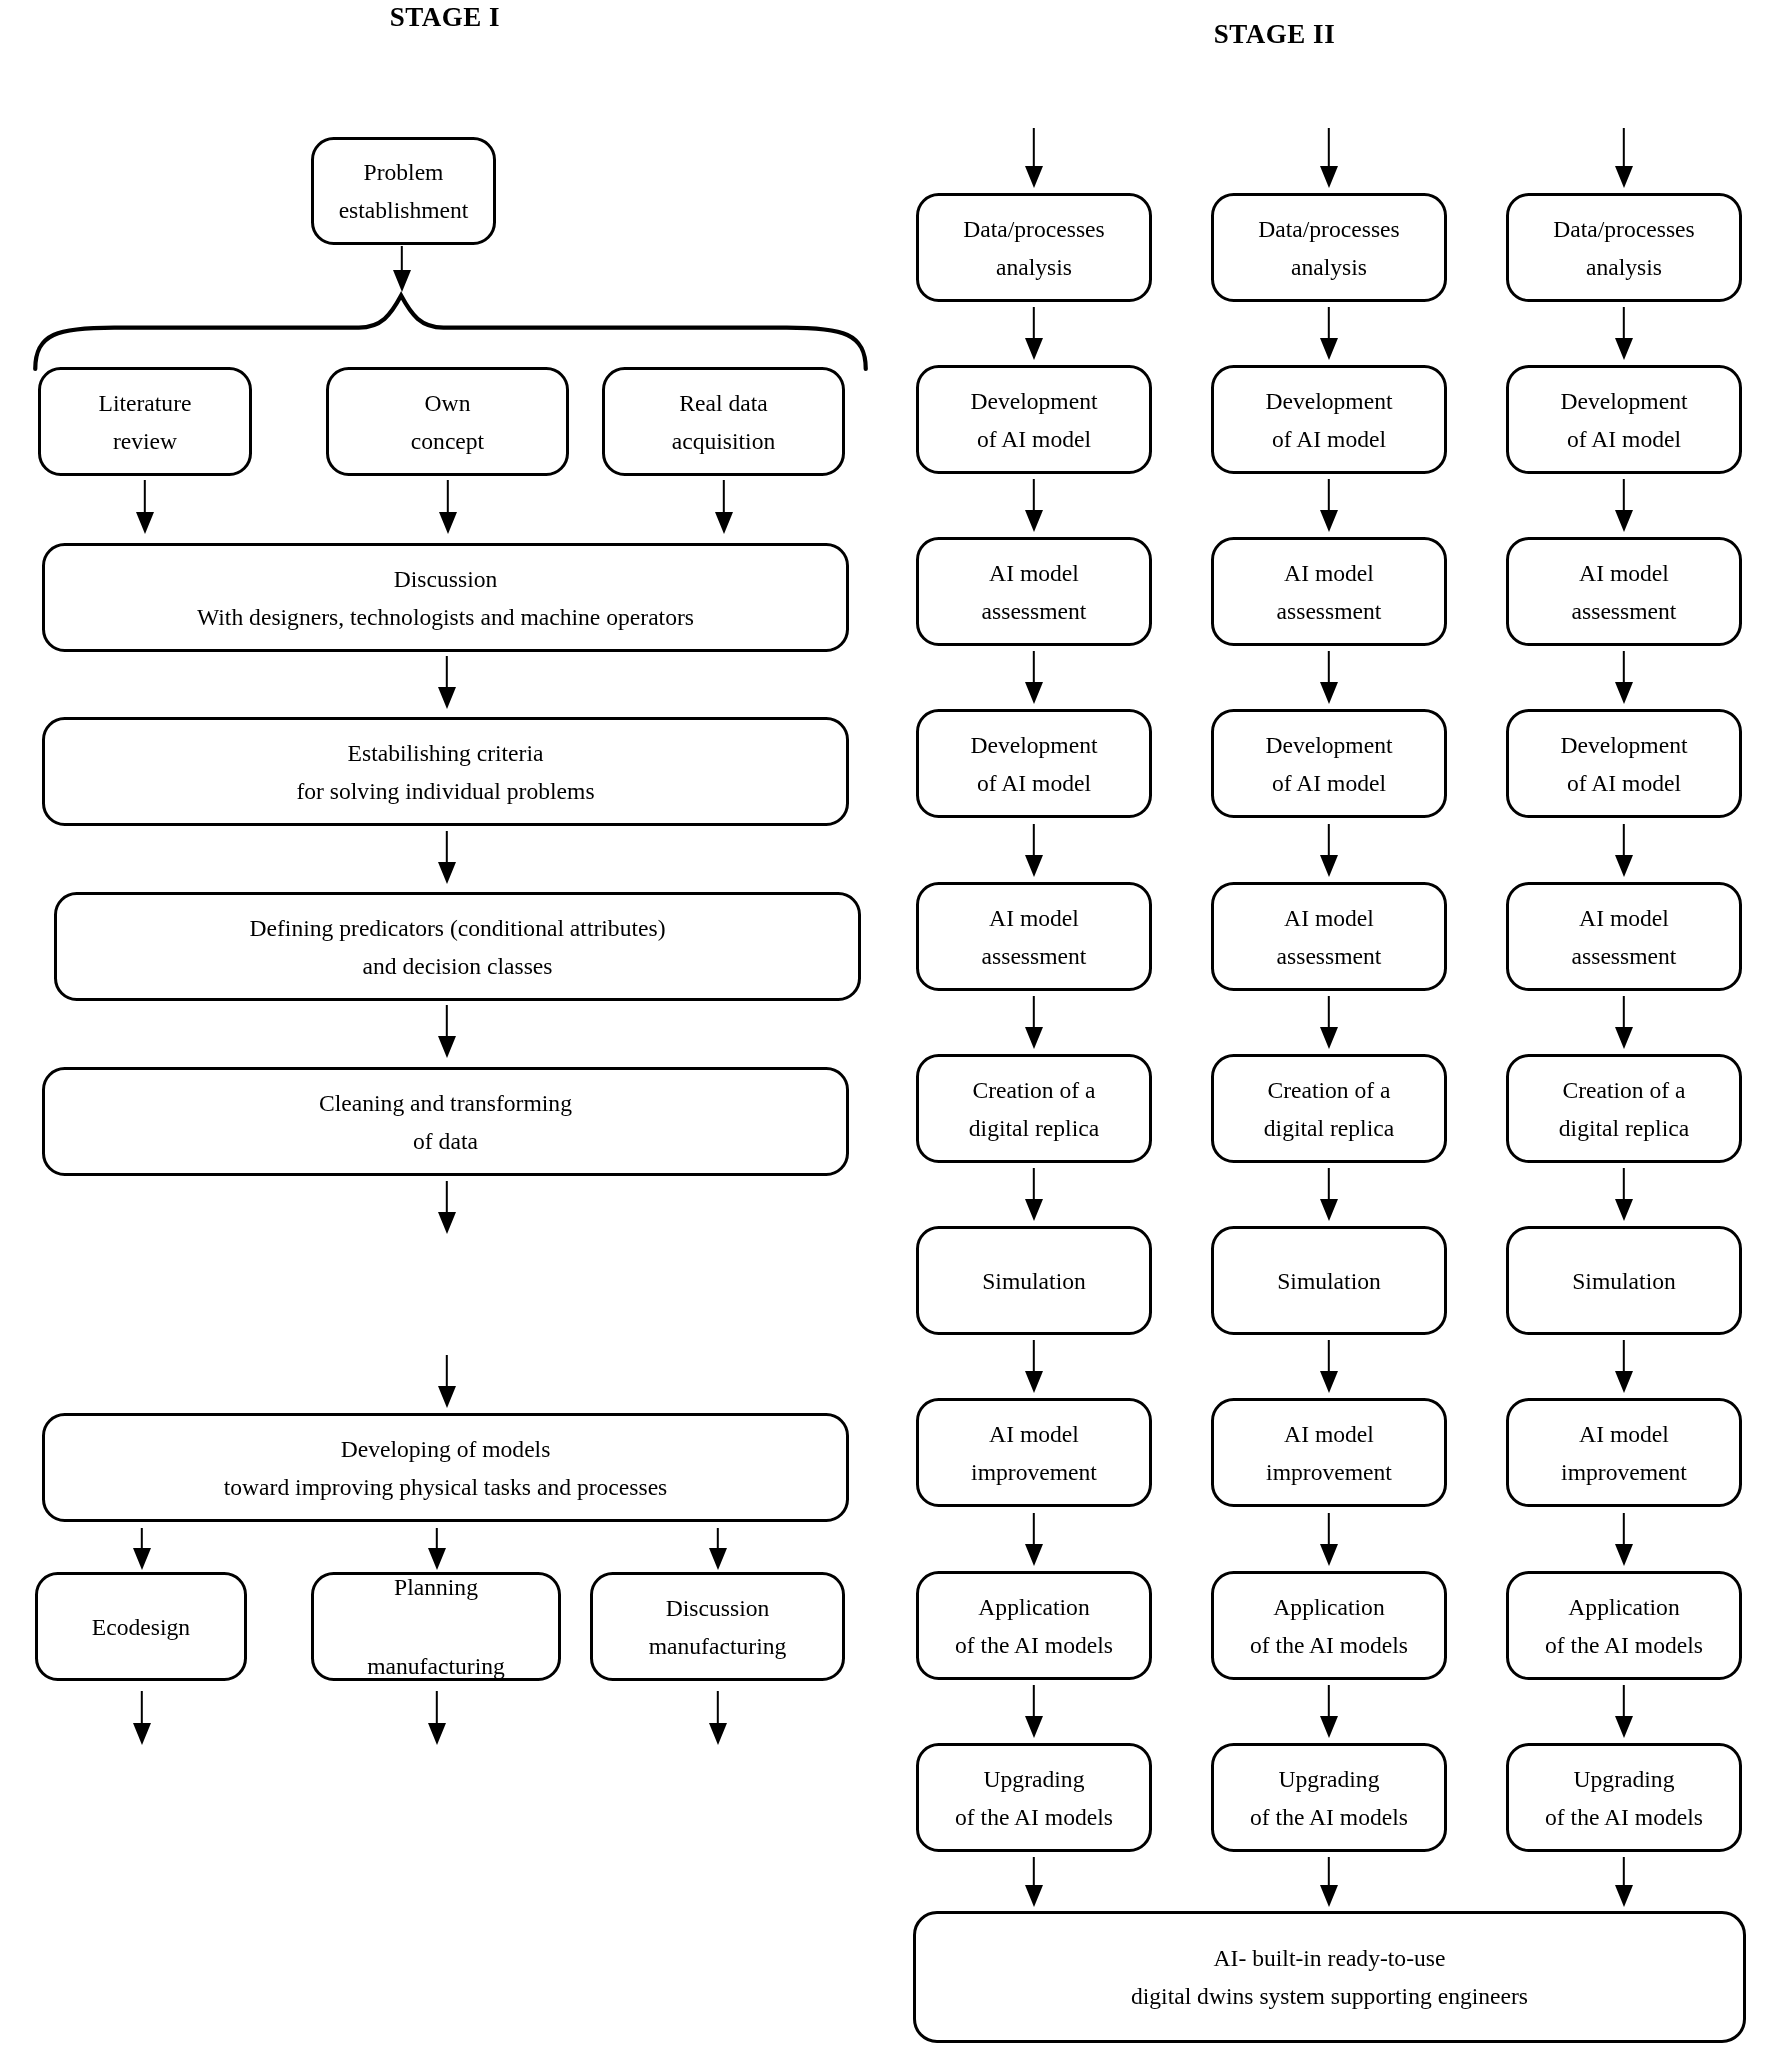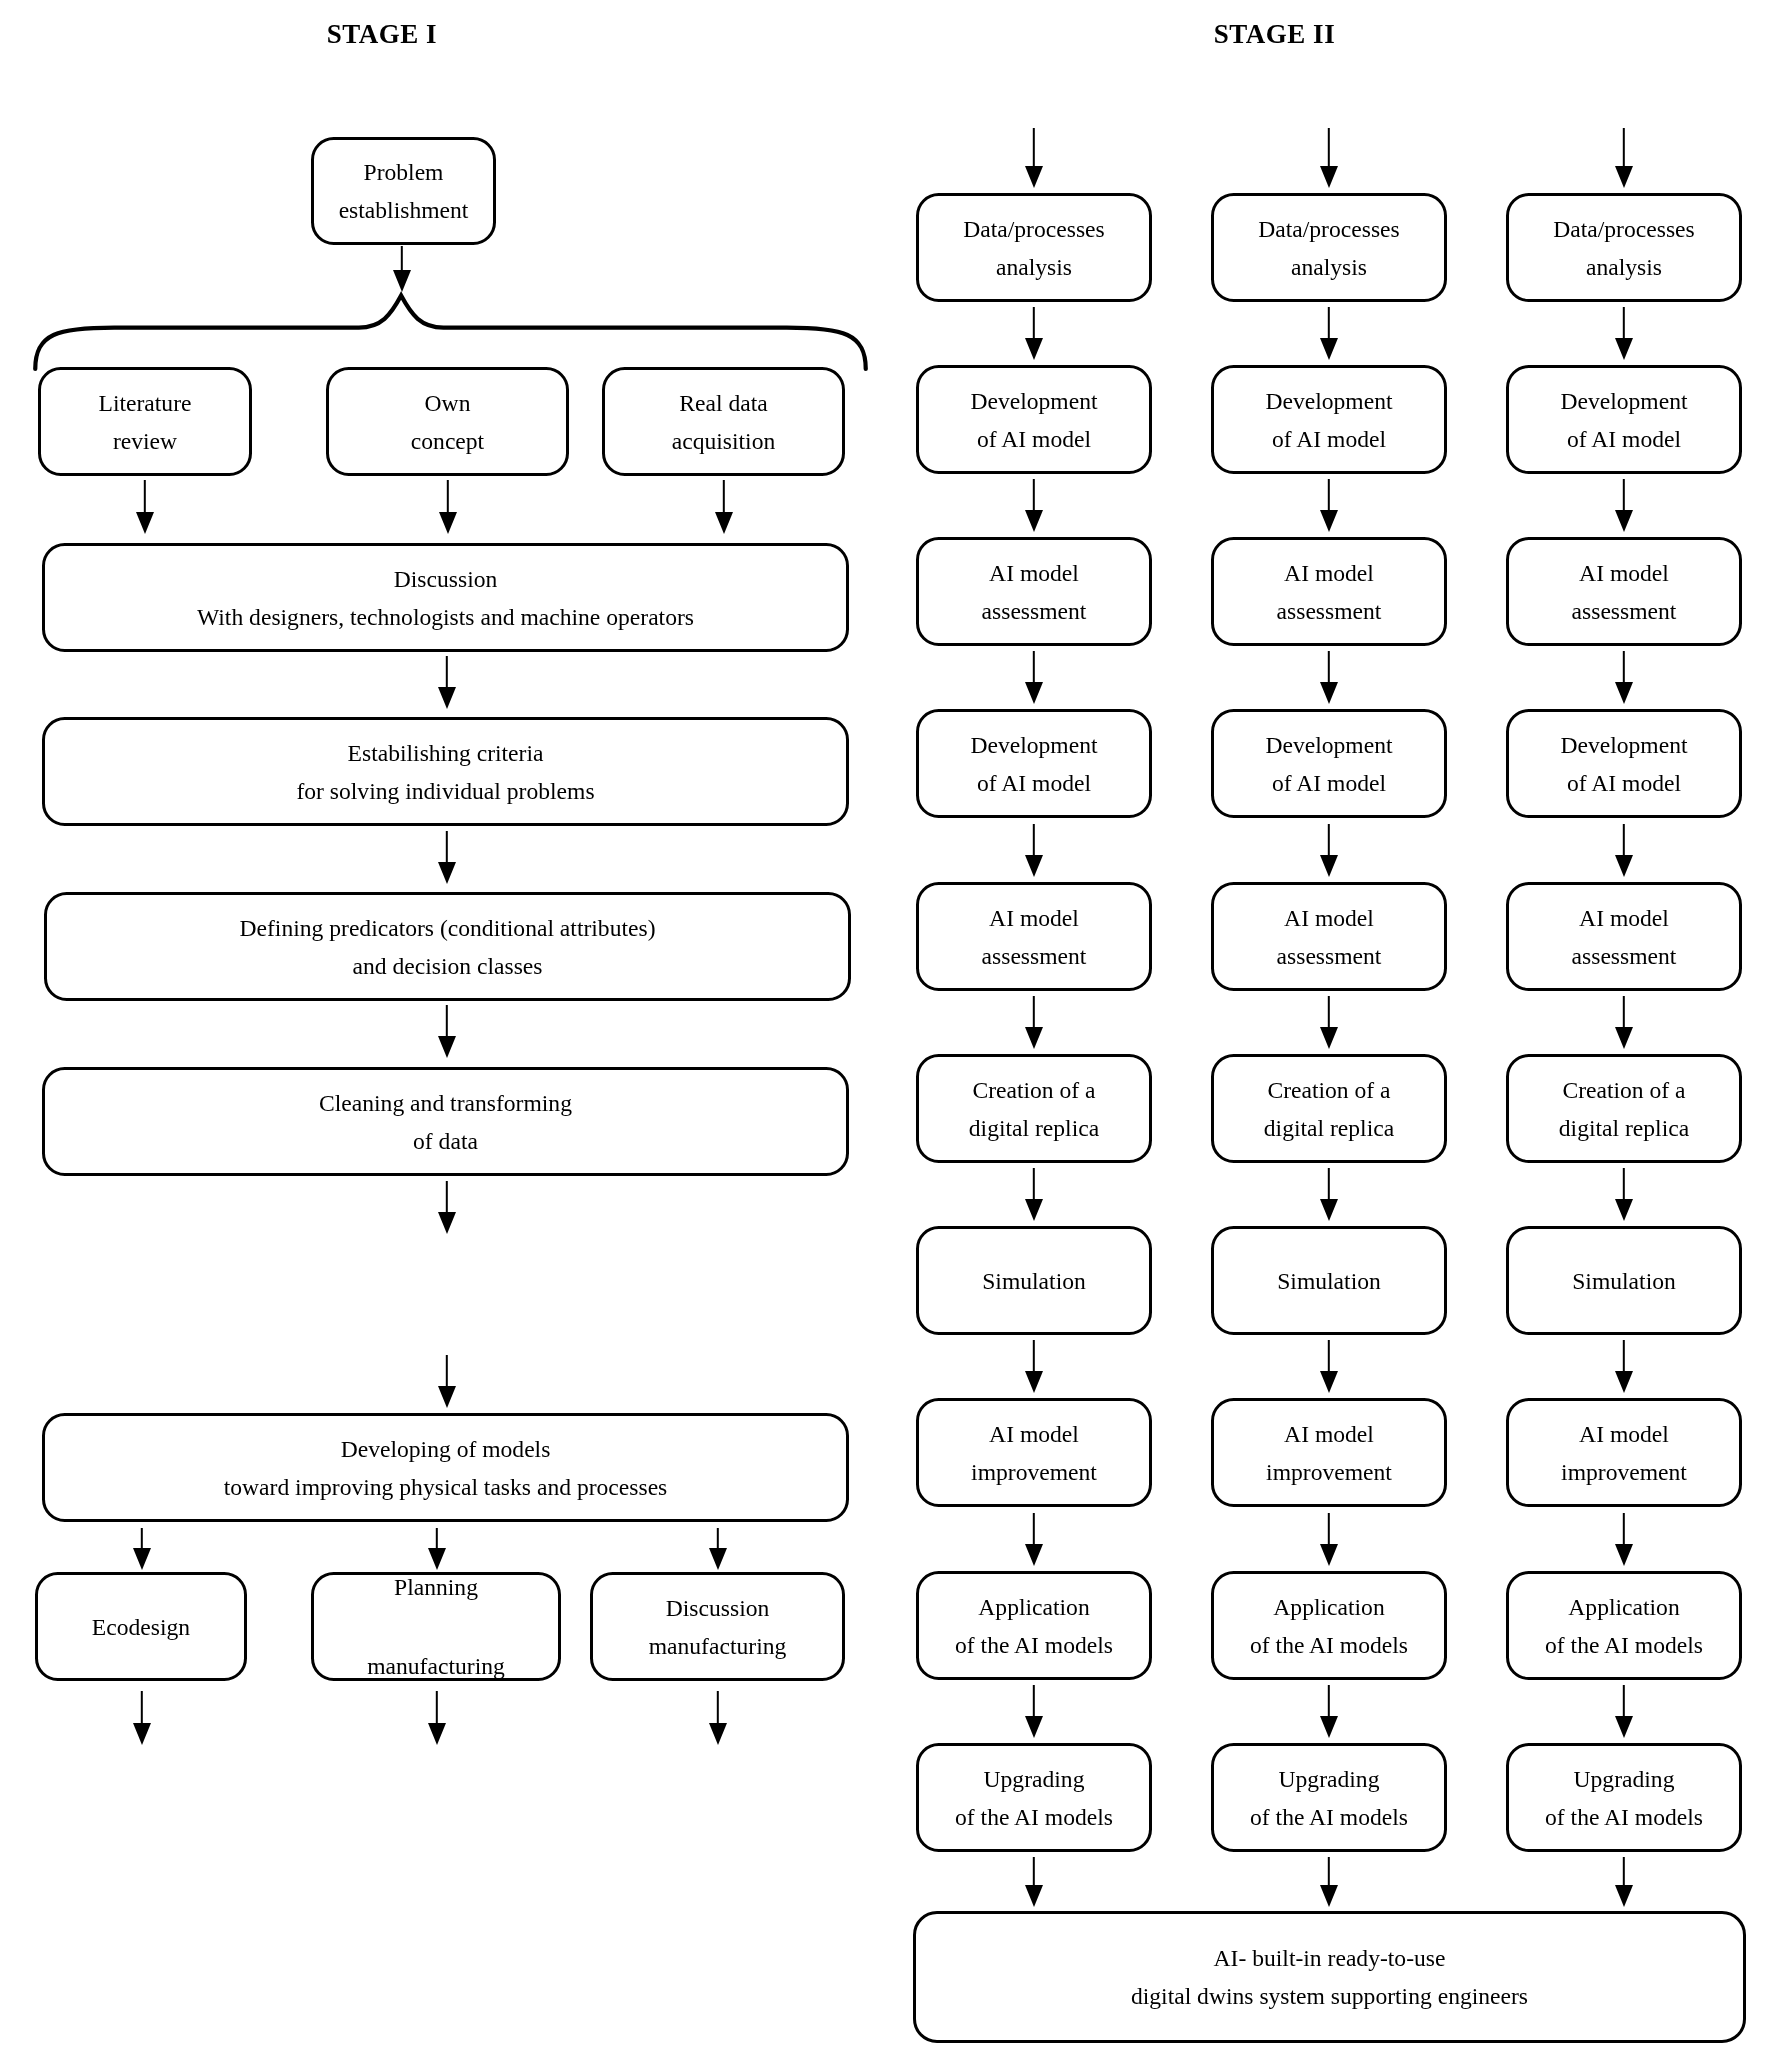--- a/index.html
+++ b/index.html
@@ -48,21 +48,21 @@
     border-right:9.4px solid transparent;
     border-top:22px solid #000;
   }
   .brace{position:absolute;}
 </style>
 </head>
 <body>
 
 <div id="canvas">
 
-  <div class="stage-title" style="left:264px;top:19px;width:236px;">STAGE I</div>
+  <div class="stage-title" style="left:264px;top:2px;width:236px;text-align:right;">STAGE I</div>
 
   <div class="node" style="left:311px;top:137px;width:185px;height:108px;">
     <span>Problem</span>
     <span>establishment</span>
   </div>
 
   <div class="arrow" style="left:392px;top:246px;height:46px;"></div>
 
   <svg class="brace" style="left:28px;top:289px;" width="845" height="87" viewBox="0 0 1790 185">
     <path d="M 12,170 C 12,95 60,82 180,82 L 700,82 C 748,82 768,55 790,14 C 812,55 832,82 880,82 L 1610,82 C 1730,82 1778,95 1778,170" fill="none" stroke="#000" stroke-width="9" stroke-linecap="round"></path>
@@ -92,21 +92,21 @@
 
   <div class="arrow" style="left:437px;top:656px;height:53px;"></div>
 
   <div class="node" style="left:42px;top:717px;width:807px;height:109px;">
     <span>Estabilishing criteria</span>
     <span>for solving individual problems</span>
   </div>
 
   <div class="arrow" style="left:437px;top:831px;height:53px;"></div>
 
-  <div class="node" style="left:44px;top:892px;width:807px;height:109px;">
+  <div class="node" style="left:54px;top:892px;width:807px;height:109px;">
     <span>Defining predicators (conditional attributes)</span>
     <span>and decision classes</span>
   </div>
 
   <div class="arrow" style="left:437px;top:1005px;height:53px;"></div>
 
   <div class="node" style="left:42px;top:1067px;width:807px;height:109px;">
     <span>Cleaning and transforming</span>
     <span>of data</span>
   </div>

